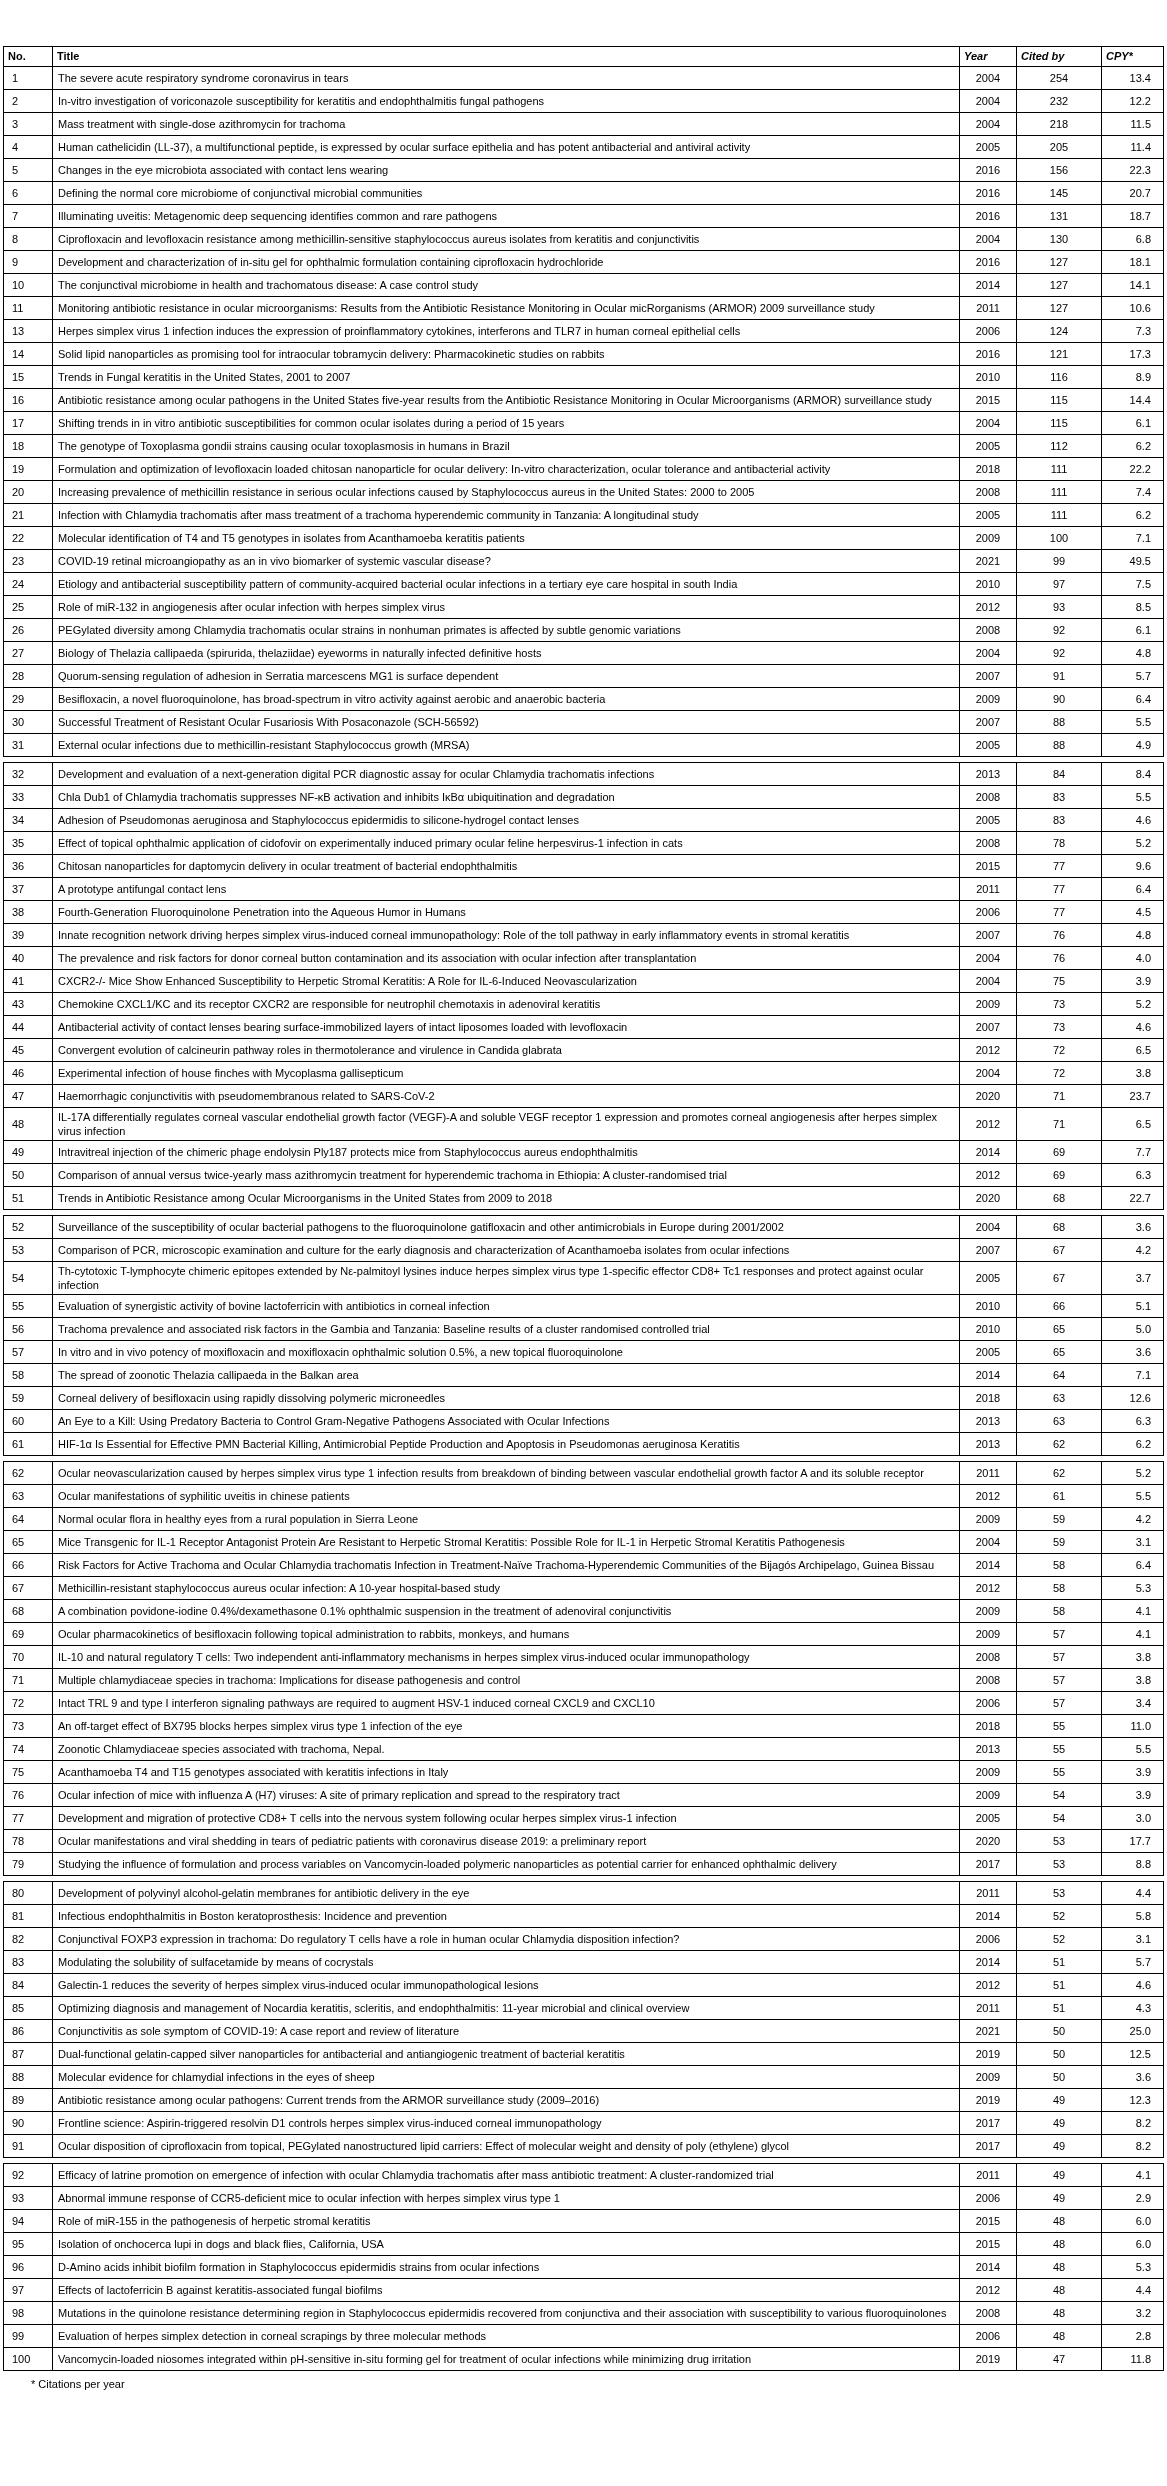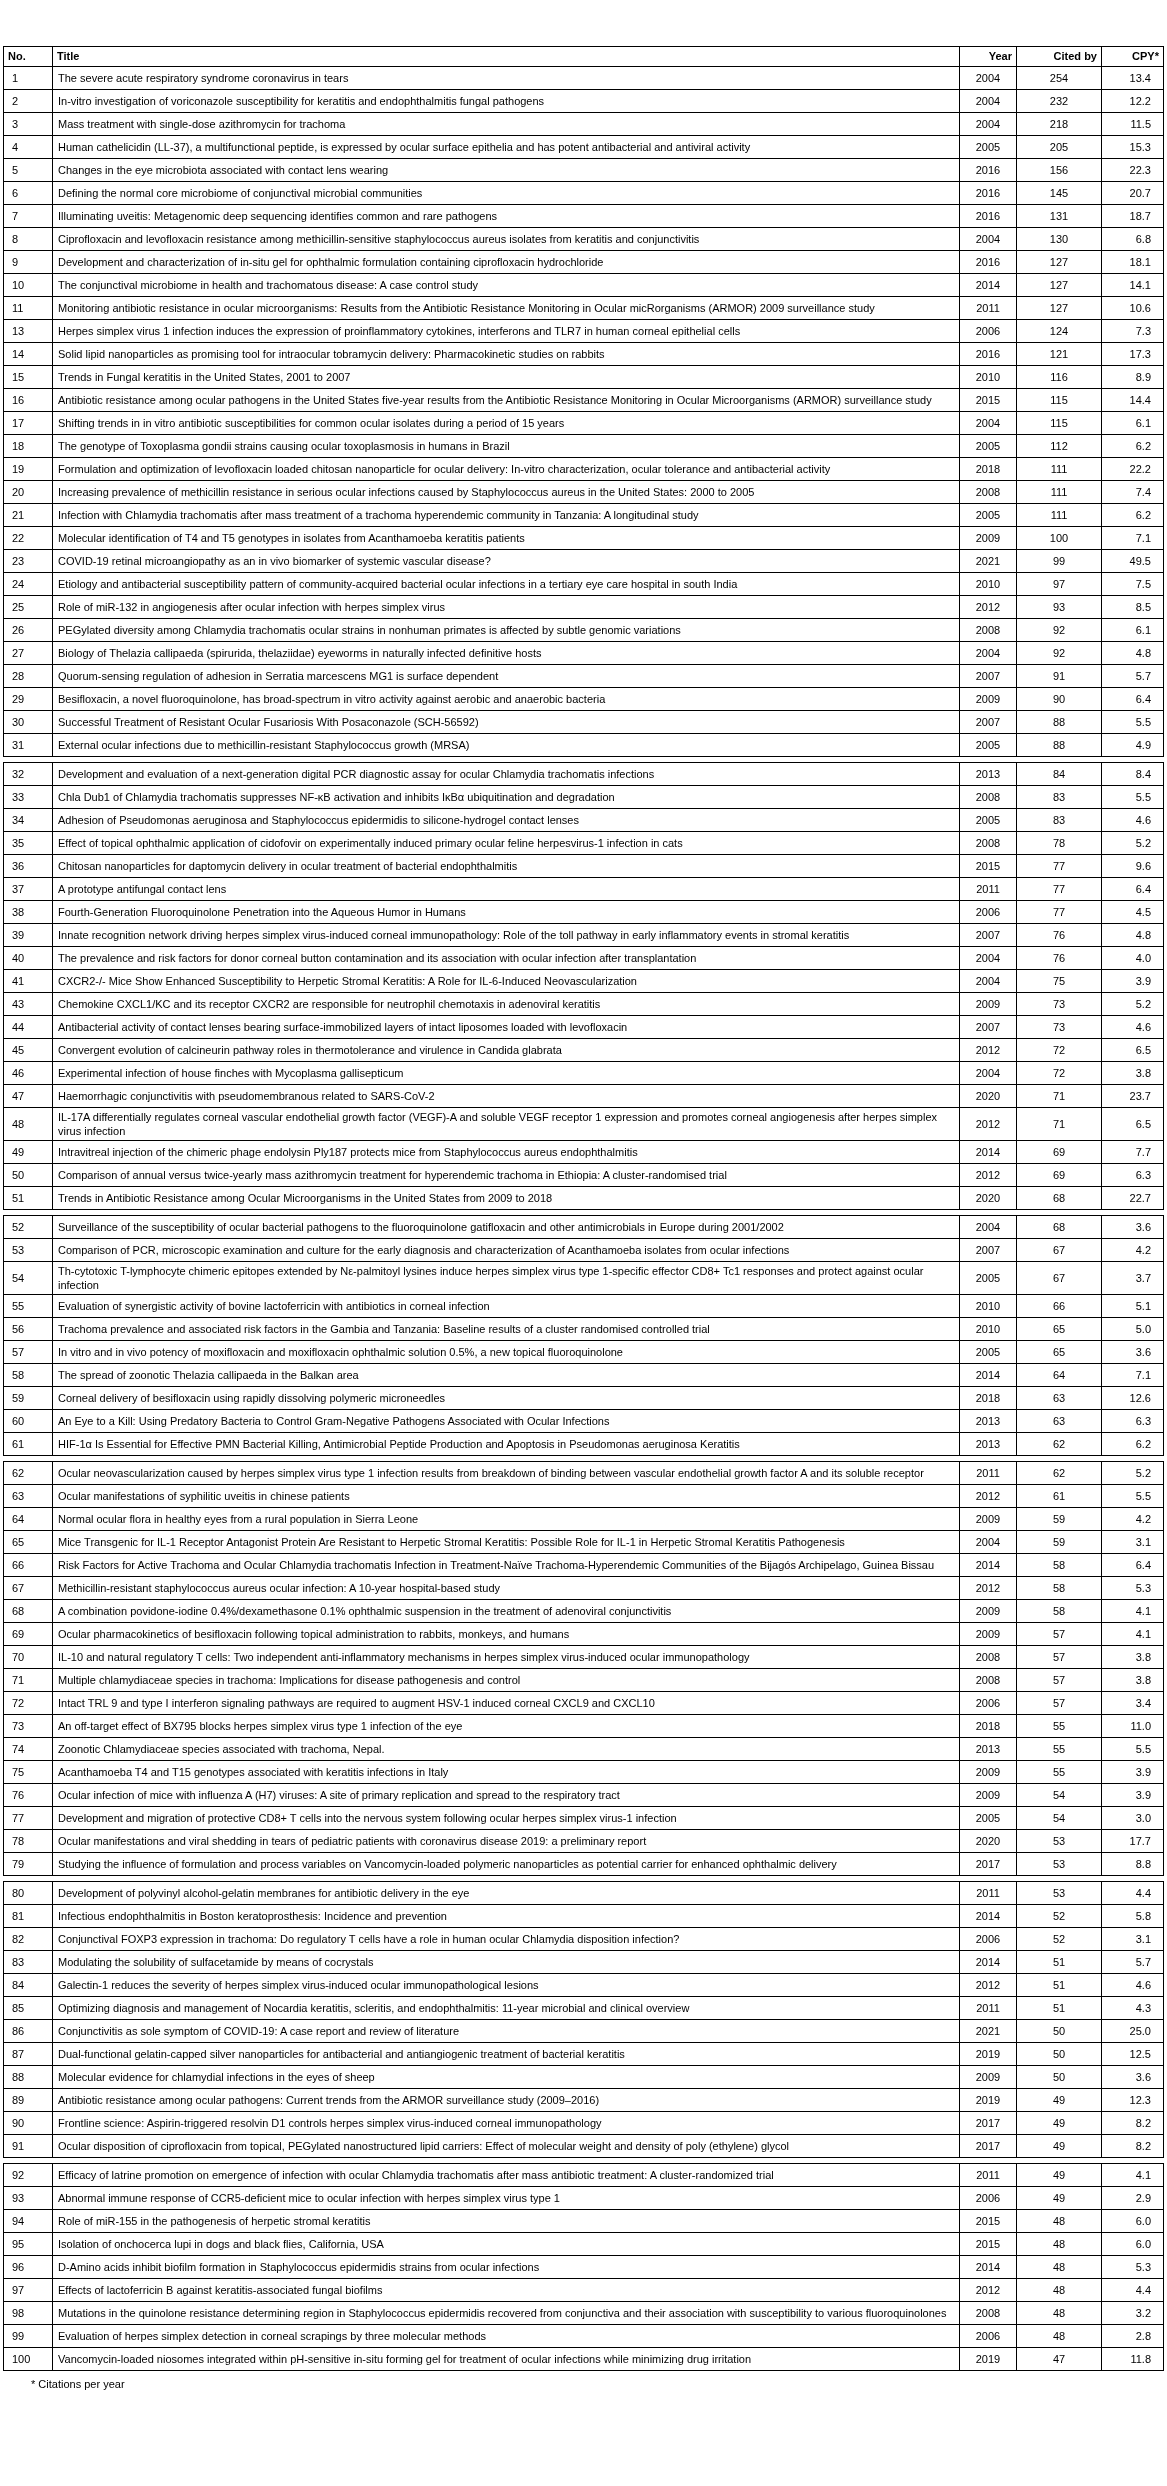--- a/index.html
+++ b/index.html
@@ -35,21 +35,21 @@
     padding: 2px 4px;
     vertical-align: middle;
     overflow: hidden;
   }
   th {
     font-weight: bold;
     height: 15px;
     text-align: left;
     white-space: nowrap;
   }
-  th.c { text-align: right; }
+  th.c { text-align: left; font-style: italic; }
   td { height: 18px; }
   td.no    { padding-left: 8px; text-align: left; }
   td.title { text-align: left; padding-left: 5px; padding-right: 6px; }
   td.year  { text-align: center; }
   td.cited { text-align: center; }
   td.cpy   { text-align: right; padding-right: 12px; }
   .footnote {
     font-size: 11px;
     margin: 7px 0 2px 28px;
     color: #000000;
@@ -100,21 +100,21 @@
     <td class="year">2004</td>
     <td class="cited">218</td>
     <td class="cpy">11.5</td>
   </tr>
 
   <tr>
     <td class="no">4</td>
     <td class="title">Human cathelicidin (LL-37), a multifunctional peptide, is expressed by ocular surface epithelia and has potent antibacterial and antiviral activity</td>
     <td class="year">2005</td>
     <td class="cited">205</td>
-    <td class="cpy">15.3</td>
+    <td class="cpy">11.4</td>
   </tr>
 
   <tr>
     <td class="no">5</td>
     <td class="title">Changes in the eye microbiota associated with contact lens wearing</td>
     <td class="year">2016</td>
     <td class="cited">156</td>
     <td class="cpy">22.3</td>
   </tr>
 

